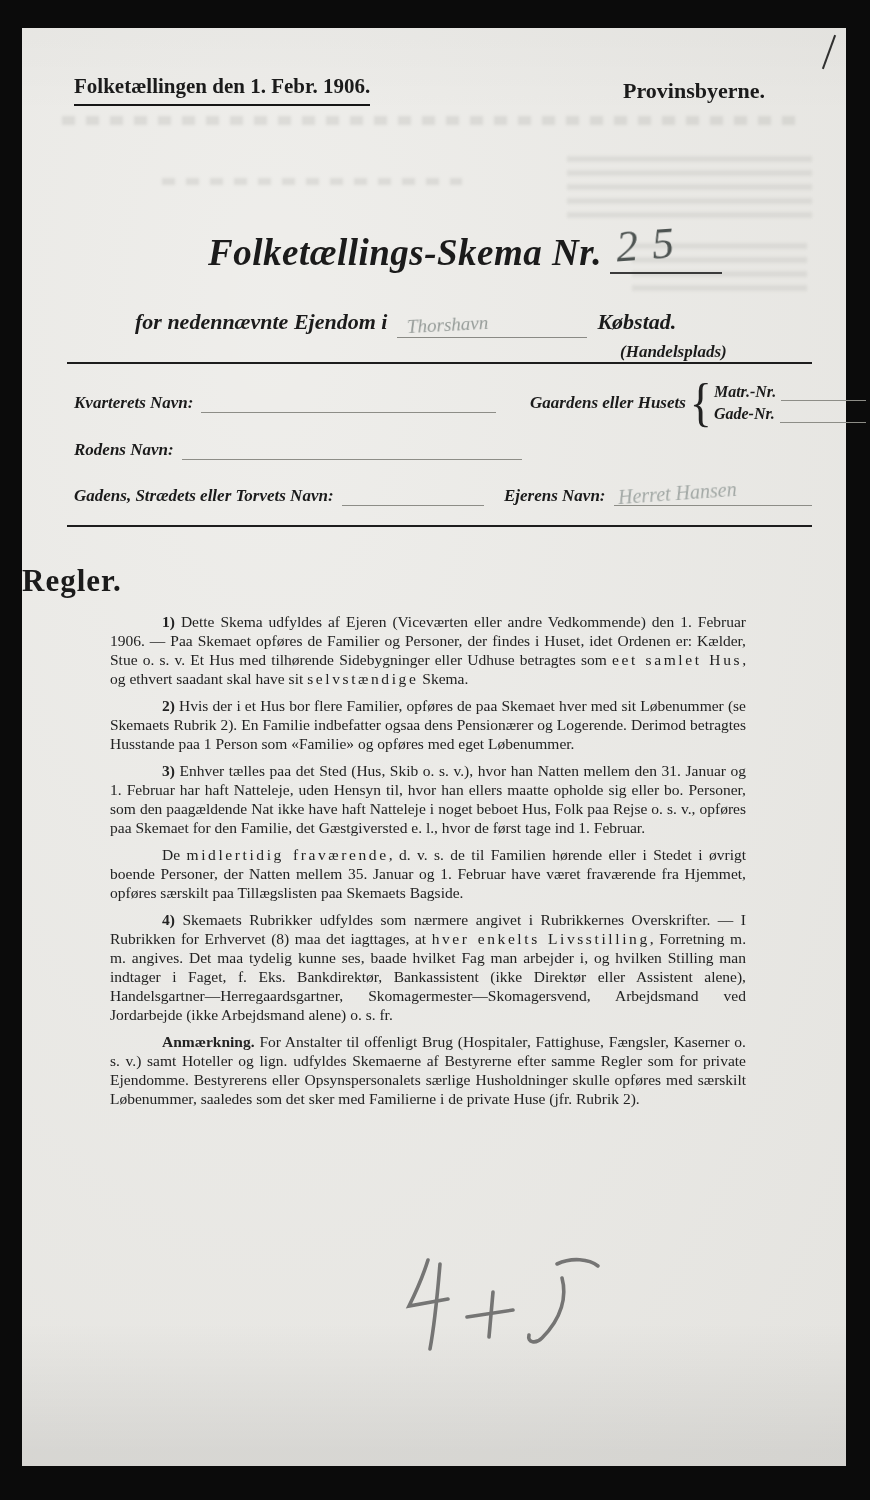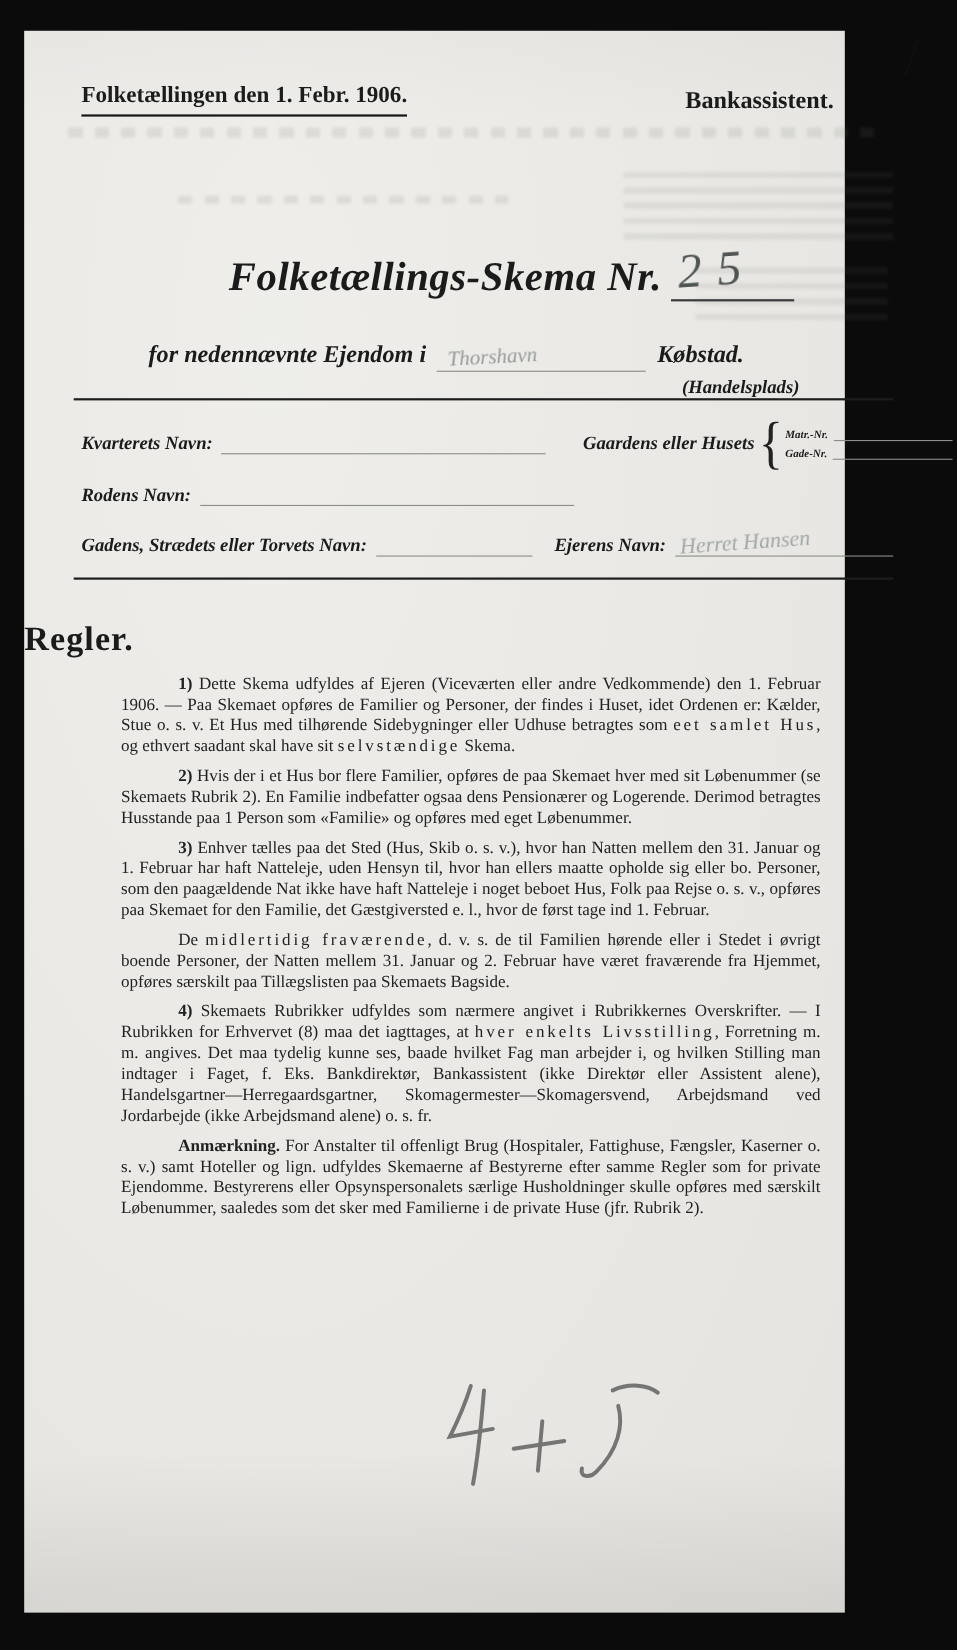--- a/index.html
+++ b/index.html
@@ -1,19 +1,19 @@
 <!DOCTYPE html>
 <html><head>
 <meta charset="utf-8">
 <style>
   html,body{margin:0;padding:0;}
   body{font-family:"Liberation Serif","DejaVu Serif",serif;}
   .scan{position:relative;width:870px;height:1500px;background:#0b0b0b;overflow:hidden;}
   .page{
-    position:absolute;left:22px;top:28px;width:746px;height:1438px;
+    position:absolute;left:22px;top:28px;width:824px;height:1438px;
     background:
       linear-gradient(180deg, rgba(0,0,0,0.02) 0%, rgba(0,0,0,0) 6%, rgba(0,0,0,0) 90%, rgba(0,0,0,0.07) 99%),
       radial-gradient(ellipse at 30% 20%, rgba(255,255,255,0.25), rgba(0,0,0,0.02)),
       #e9e8e4;
     color:#1b1b1b;
   }
   
   .ghost{position:absolute;filter:blur(1.6px);opacity:.5;pointer-events:none;
     background:repeating-linear-gradient(90deg, rgba(110,110,104,.28) 0 13px, rgba(110,110,104,0) 13px 24px);}
   .ghost.block{background:
@@ -45,21 +45,21 @@
   .fill{flex:1;border-bottom:1.2px solid #8d8d87;margin-left:8px;height:17px;}
   .frow{position:absolute;display:flex;align-items:flex-end;}
   .row-kvarter{left:52px;top:365px;width:422px;}
   .row-rodens{left:52px;top:412px;width:448px;}
   .row-gadens{left:52px;top:458px;width:410px;}
 
   .gaardens-group{position:absolute;left:508px;top:352px;display:flex;align-items:center;justify-content:center;}
   .brace{font-size:46px;font-weight:400;line-height:1;margin:0 2px 0 4px;color:#222;transform:scaleY(1.15);}
   .matr-col{display:flex;flex-direction:column;gap:4px;width:152px;}
   .matr-row{display:flex;align-items:flex-end;}
-  .matr-label{font-size:10px;font-weight:bold;font-style:italic;white-space:nowrap;}
+  .matr-label{font-size:16px;font-weight:bold;font-style:italic;white-space:nowrap;}
   .matr-fill{flex:1;border-bottom:1.2px solid #8d8d87;margin-left:5px;height:12px;}
 
   .ejerens-group{position:absolute;left:482px;top:455px;width:308px;display:flex;align-items:flex-end;}
   .sig-fill{flex:1;border-bottom:1.2px solid #8d8d87;margin-left:8px;height:22px;position:relative;}
   .sig-value{position:absolute;left:4px;bottom:0;font-size:20px;color:#a2a8a5;transform:rotate(-4deg);white-space:nowrap;filter:blur(.55px);font-style:italic;}
 
   .regler-heading{position:absolute;left:0;top:535px;width:100%;
     font-size:31px;font-weight:bold;letter-spacing:1px;}
 
   .rules{position:absolute;left:88px;top:584px;width:636px;font-size:15.5px;line-height:19px;
@@ -77,21 +77,21 @@
 <div class="scan">
   <div class="page">
 
     <div class="ghost" style="left:40px;top:88px;width:742px;height:9px;"></div>
     <div class="ghost block" style="left:545px;top:128px;width:245px;height:70px;"></div>
     <div class="ghost block" style="left:610px;top:215px;width:175px;height:48px;"></div>
     <div class="ghost" style="left:140px;top:150px;width:300px;height:7px;"></div>
     <div class="crease"></div>
 
     <div class="hdr-left">Folketællingen den 1. Febr. 1906.</div>
-    <div class="hdr-right">Bankassistent.</div>
+    <div class="hdr-right">Provinsbyerne.</div>
 
     <div class="title-row">
       <span class="title-main">Folketællings-Skema Nr.</span>
       <span class="nr-blank">
         <span class="hand nr-value">25</span>
       </span>
     </div>
 
     <div class="line2-row">
       <span class="line2-prefix">for nedennævnte Ejendom i</span>
@@ -141,21 +141,21 @@
       </span>
     </div>
 
     <div class="hrule rule-bottom"></div>
 
     <div class="regler-heading">Regler.</div>
     <div class="rules">
         <p class="rule-para"><span class="bold">1) </span><span class="normal">Dette Skema udfyldes af Ejeren (Viceværten eller andre Vedkommende) den 1. Februar 1906. — Paa Skemaet opføres de Familier og Personer, der findes i Huset, idet Ordenen er: Kælder, Stue o. s. v. Et Hus med tilhørende Sidebygninger eller Udhuse betragtes som </span><span class="spaced">eet samlet Hus</span><span class="normal">, og ethvert saadant skal have sit </span><span class="spaced">selvstændige</span><span class="normal"> Skema.</span></p>
         <p class="rule-para"><span class="bold">2) </span><span class="normal">Hvis der i et Hus bor flere Familier, opføres de paa Skemaet hver med sit Løbenummer (se Skemaets Rubrik 2). En Familie indbefatter ogsaa dens Pensionærer og Logerende. Derimod betragtes Husstande paa 1 Person som «Familie» og opføres med eget Løbenummer.</span></p>
         <p class="rule-para"><span class="bold">3) </span><span class="normal">Enhver tælles paa det Sted (Hus, Skib o. s. v.), hvor han Natten mellem den 31. Januar og 1. Februar har haft Natteleje, uden Hensyn til, hvor han ellers maatte opholde sig eller bo. Personer, som den paagældende Nat ikke have haft Natteleje i noget beboet Hus, Folk paa Rejse o. s. v., opføres paa Skemaet for den Familie, det Gæstgiversted e. l., hvor de først tage ind 1. Februar.</span></p>
-        <p class="rule-para"><span class="normal">De </span><span class="spaced">midlertidig fraværende</span><span class="normal">, d. v. s. de til Familien hørende eller i Stedet i øvrigt boende Personer, der Natten mellem 31. Januar og 2. Februar have været fraværende fra Hjemmet, opføres særskilt paa Tillægslisten paa Skemaets Bagside.</span></p>
+        <p class="rule-para"><span class="normal">De </span><span class="spaced">midlertidig fraværende</span><span class="normal">, d. v. s. de til Familien hørende eller i Stedet i øvrigt boende Personer, der Natten mellem 35. Januar og 1. Februar have været fraværende fra Hjemmet, opføres særskilt paa Tillægslisten paa Skemaets Bagside.</span></p>
         <p class="rule-para"><span class="bold">4) </span><span class="normal">Skemaets Rubrikker udfyldes som nærmere angivet i Rubrikkernes Overskrifter. — I Rubrikken for Erhvervet (8) maa det iagttages, at </span><span class="spaced">hver enkelts Livsstilling</span><span class="normal">, Forretning m. m. angives.  Det maa tydelig kunne ses, baade hvilket Fag man arbejder i, og hvilken Stilling man indtager i Faget, f. Eks. Bankdirektør, Bankassistent (ikke Direktør eller Assistent alene), Handelsgartner—Herregaardsgartner, Skomagermester—Skomagersvend, Arbejdsmand ved Jordarbejde (ikke Arbejdsmand alene) o. s. fr.</span></p>
         <p class="rule-para extra-top"><span class="bold">Anmærkning.  </span><span class="normal">For Anstalter til offenligt Brug (Hospitaler, Fattighuse, Fængsler, Kaserner o. s. v.) samt Hoteller og lign. udfyldes Skemaerne af Bestyrerne efter samme Regler som for private Ejendomme. Bestyrerens eller Opsynspersonalets særlige Husholdninger skulle opføres med særskilt Løbenummer, saaledes som det sker med Familierne i de private Huse (jfr. Rubrik 2).</span></p>
       </div>
 
     <svg class="pencil" width="215" height="115" viewBox="0 0 215 115" aria-label="4 + 5">
       <g fill="none" stroke="#4f4f4f" stroke-width="3.6" stroke-linecap="round" opacity="0.75">
         <path d="M38,12 C33,28 26,44 19,58 L58,51"></path>
         <path d="M50,16 C48,40 45,74 40,101"></path>
         <path d="M77,69 L123,62"></path>
         <path d="M103,44 L99,89"></path>

